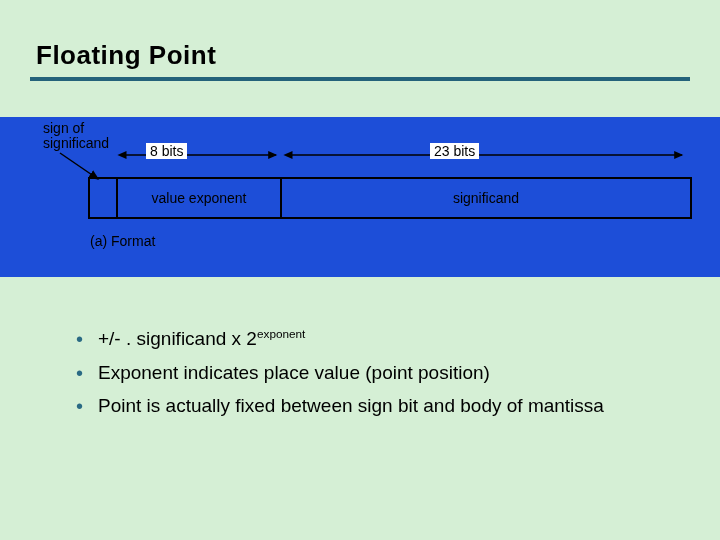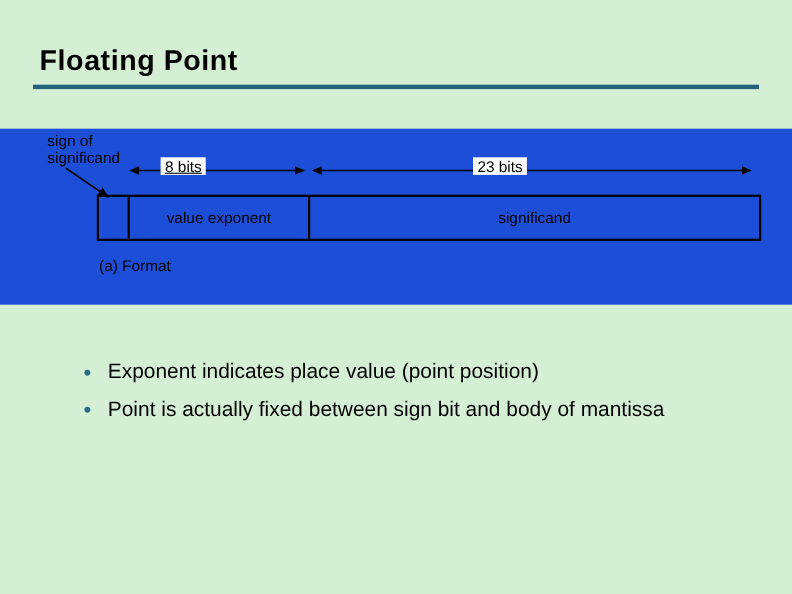--- a/index.html
+++ b/index.html
@@ -58,21 +58,20 @@
     height: 28px;
   }
   .bit-svg { width: 100%; height: 100%; }
   .dim-label-8 {
     position: absolute;
     top: 20px;
     left: 138px;
     font-size: 14px;
     background: #fff;
     padding: 0 4px;
-    text-decoration: underline;
   }
   .dim-label-23 {
     position: absolute;
     top: 20px;
     left: 422px;
     font-size: 14px;
     background: #fff;
     padding: 0 4px;
   }
   .strip {
@@ -176,17 +175,20 @@
         <div class="cell cell-sign"></div>
         <div class="cell cell-exp">value exponent</div>
         <div class="cell cell-sig">significand</div>
       </div>
 
       <div class="caption">(a) Format</div>
     </div>
   </div>
 
   <ul class="bullets">
+    <li>
+      <span>+/- . significand x 2</span><sup>exponent</sup>
+    </li>
     <li>Exponent indicates place value (point position)</li>
     <li>Point is actually fixed between sign bit and body of mantissa</li>
   </ul>
 
 </div>
 
 </body></html>

